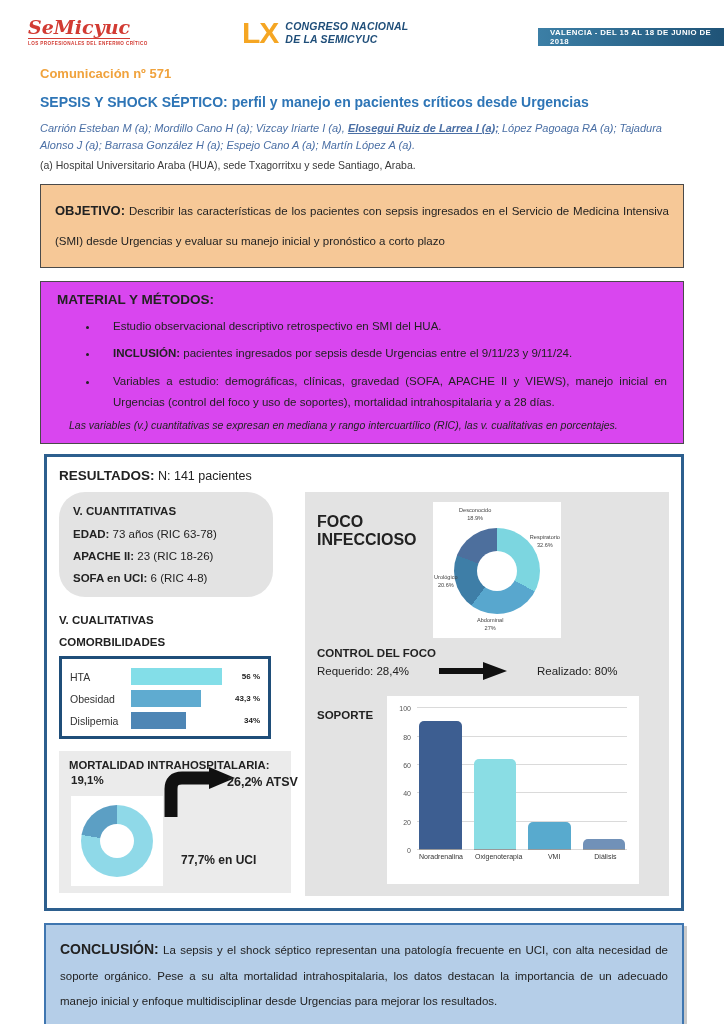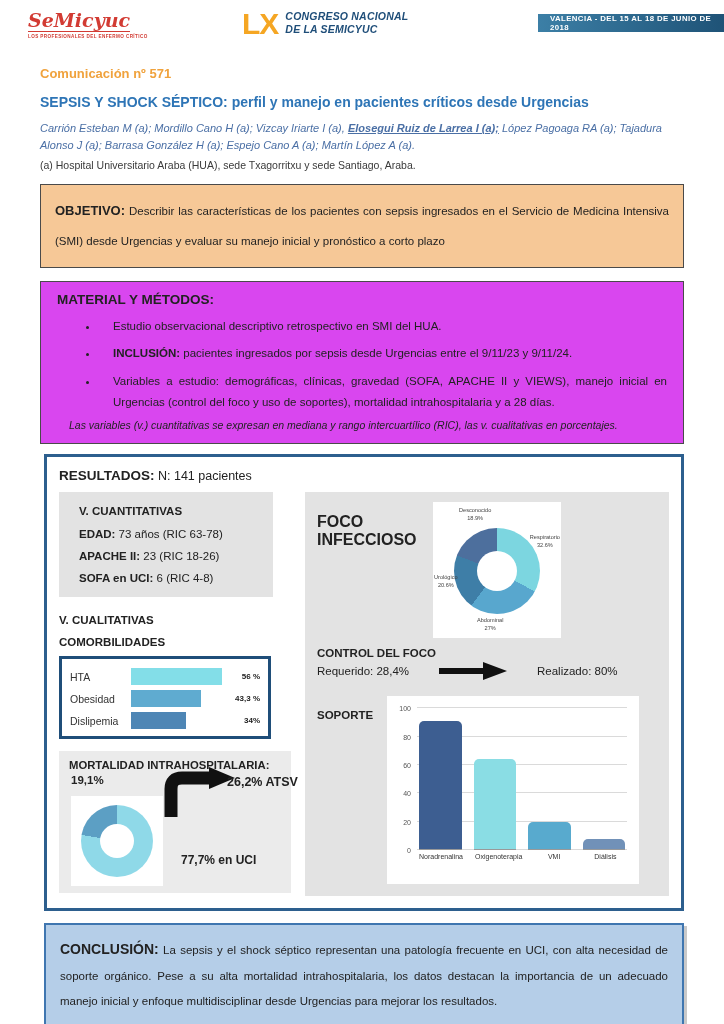--- a/index.html
+++ b/index.html
@@ -2,21 +2,21 @@
 <html><head>
 <meta charset="utf-8">
 <style>
   * { margin:0; padding:0; box-sizing:border-box; }
   html,body { background:#fff; }
   body {
     width:724px; min-height:1024px; margin:0 auto; overflow:hidden;
     font-family:"Liberation Sans", sans-serif; color:#222; position:relative;
   }
   
-  .header { height:46px; display:flex; align-items:center; background:#fff; }
+  .header { height:46px; display:flex; align-items:flex-end; background:#fff; }
   .logo-box { width:150px; padding:4px 0 0 28px; }
   .logo-main { font-family:"DejaVu Serif", serif; font-style:italic; font-weight:bold;
     font-size:19px; color:#D23B33; line-height:1; border-bottom:1.5px solid #D23B33; display:inline-block; padding-bottom:1px;}
   .logo-tagline { font-size:4.6px; color:#D23B33; letter-spacing:.4px; margin-top:2px; font-weight:bold;}
   .teal-band { width:74px; margin-left:2px; background:linear-gradient(120deg,#8FDBD9 0%,#2BA9B4 55%,#0E7486 100%);
     transform:skewX(-18deg); position:relative; overflow:hidden;}
   .teal-band::after{content:""; position:absolute; left:46%; top:-10%; width:5px; height:120%; background:#fff; transform:skewX(6deg); opacity:.9;}
   .congress { display:flex; align-items:center; gap:7px; padding:0 10px 0 16px; }
   .congress-lx { font-size:30px; font-weight:bold; color:#F5A623; line-height:.9; letter-spacing:-1px;}
   .congress-lines { display:flex; flex-direction:column; justify-content:center;font-style:italic; }
@@ -50,21 +50,21 @@
   .metodos-note { font-style:italic; font-size:10.5px; margin:2px 0 4px 12px; }
 
   
   .resultados-box { margin-top:10px; margin-left:4px; border:3px solid #2D5F8E; background:#fff; padding:11px 12px 12px; }
   .res-heading { font-size:12.5px; }
   .res-heading b { font-size:13.5px; }
   .res-cols { display:flex; gap:14px; margin-top:9px; }
   .col-left { width:232px; flex:none; }
   .col-right { flex:1; background:#E3E3E3; padding:10px 12px 12px; }
 
-  .quant-panel { background:#E3E3E3; padding:13px 20px; width:214px; }
+  .quant-panel { background:#E3E3E3; padding:13px 14px; width:214px;border-radius:26px; }
   .q-title { font-weight:bold; font-size:11.5px; margin-bottom:11px; }
   .q-item { font-size:11.5px; margin-bottom:10px; }
   .q-item:last-child { margin-bottom:0; }
 
   .cual-title { margin-top:17px; font-weight:bold; font-size:11.5px; }
   .comorb-title { margin-top:10px; font-weight:bold; font-size:11.5px; }
   .comorb-box { margin-top:8px; border:3.5px solid #1F4E79; background:#fff; padding:9px 8px 7px; width:212px; }
   .hbar-row { display:flex; align-items:center; margin-bottom:5px; }
   .hbar-row:last-child { margin-bottom:0; }
   .hbar-label { width:56px; text-align:left; font-size:10.5px; color:#333; margin-right:5px; flex:none;}

